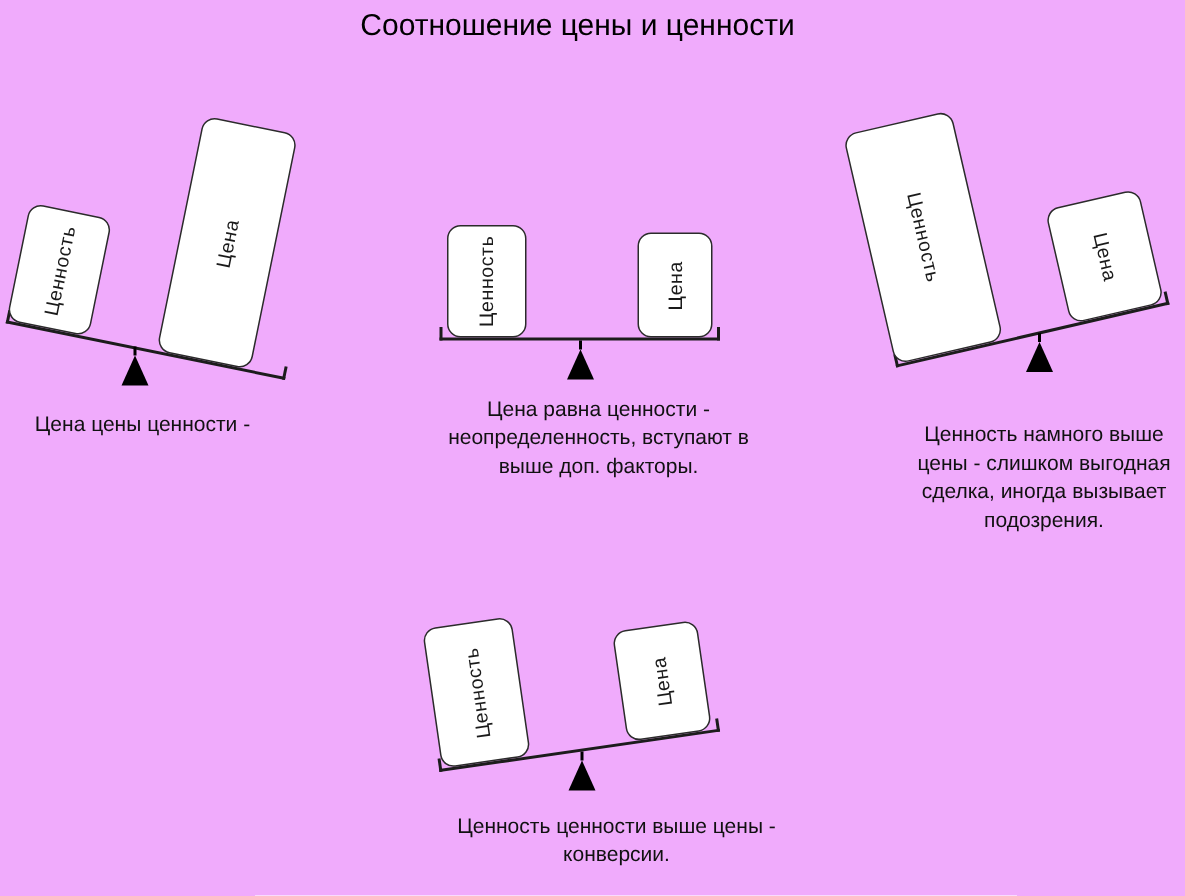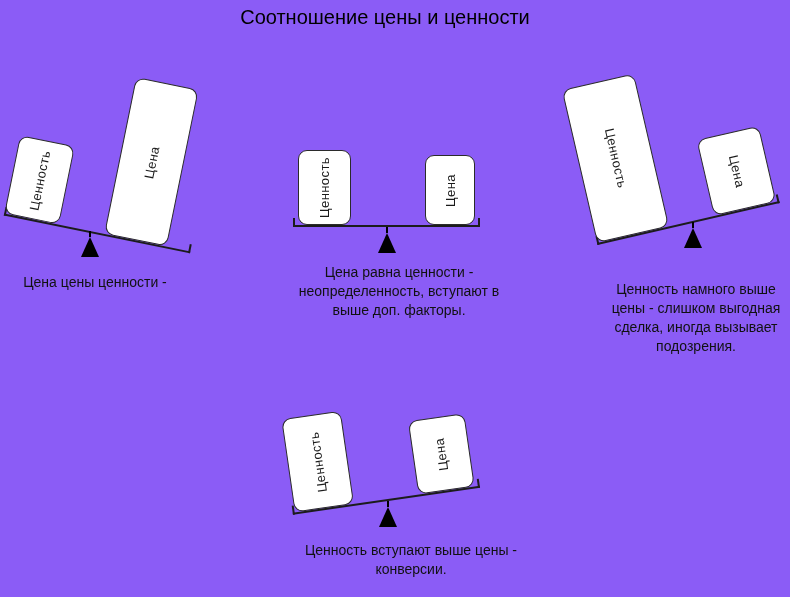--- a/index.html
+++ b/index.html
@@ -1,17 +1,17 @@
 <!DOCTYPE html>
 <html><head>
 <meta charset="utf-8">
 <style>
   html,body { margin:0; padding:0; background:#ffffff; }
   .canvas {
-    position:relative; width:790px; height:597px; background:#8b5cf6;
+    position:relative; width:790px; height:597px; background:#f0abfc;
     font-family:"Liberation Sans", sans-serif; color:#111111; overflow:hidden;
   }
   .title {
     position:absolute; left:0; top:6px; width:770px; text-align:center;
     font-size:20px; font-weight:400; color:#000000; margin:0;
   }
   
   .tilt-group { position:absolute; }
   .beam {
     position:absolute; left:0; right:0; bottom:0; height:2px; background:#1c1c1c;
@@ -131,17 +131,17 @@
     <div class="block s4-value">
       <span class="vlabel rot-ccw">Ценность</span>
     </div>
     <div class="block s4-price">
       <span class="vlabel rot-ccw">Цена</span>
     </div>
   </div>
   <div class="stem s4-stem"></div>
   <div class="tri s4-tri"></div>
   <div class="caption cap4">
-    <div>Ценность вступают выше цены -</div>
+    <div>Ценность ценности выше цены -</div>
     <div>конверсии.</div>
   </div>
 
 </div>
 
 </body></html>

